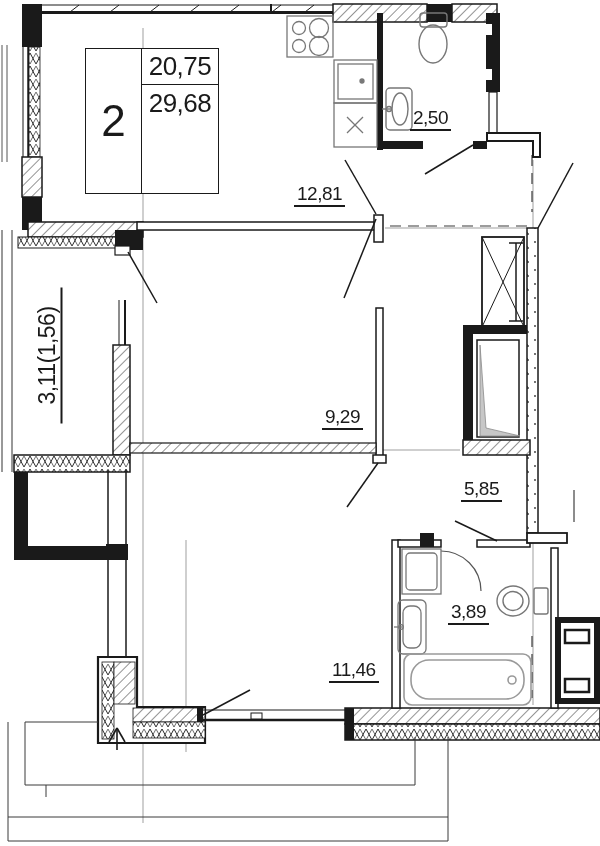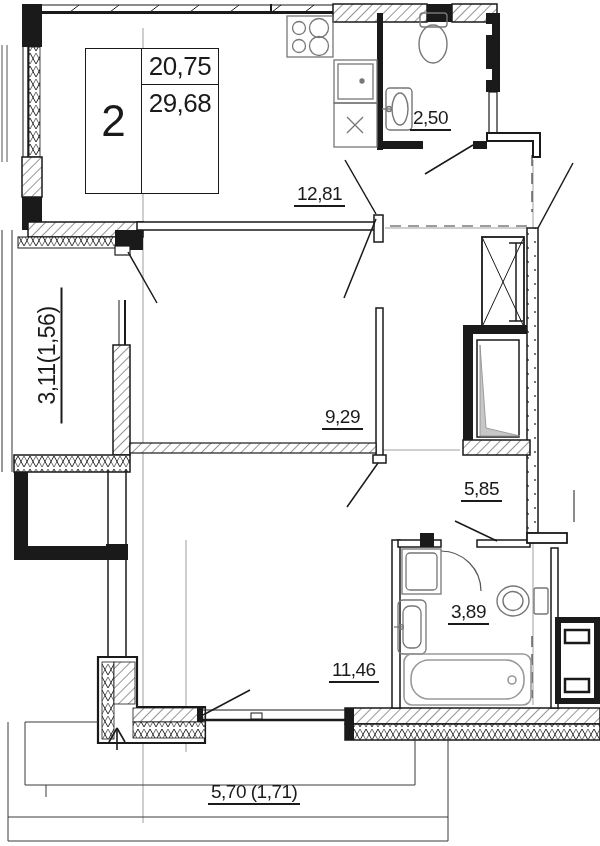--- a/index.html
+++ b/index.html
@@ -268,14 +268,13 @@
     <div class="val">29,68</div>
   </div>
 
   <div class="rlabel" style="left:410px;top:108px;">2,50</div>
   <div class="rlabel" style="left:294px;top:184px;">12,81</div>
   <div class="rlabel rot" style="left:-19px;top:342px;font-size:23px;">3,11(1,56)</div>
   <div class="rlabel" style="left:322px;top:407px;">9,29</div>
   <div class="rlabel" style="left:461px;top:479px;">5,85</div>
   <div class="rlabel" style="left:448px;top:602px;">3,89</div>
   <div class="rlabel" style="left:322px;top:660px;margin-left:7px;">11,46</div>
-  <div class="rlabel" style="left:208px;top:782px;">5,70 (1,71)</div>
 </div>
 
 </body></html>

